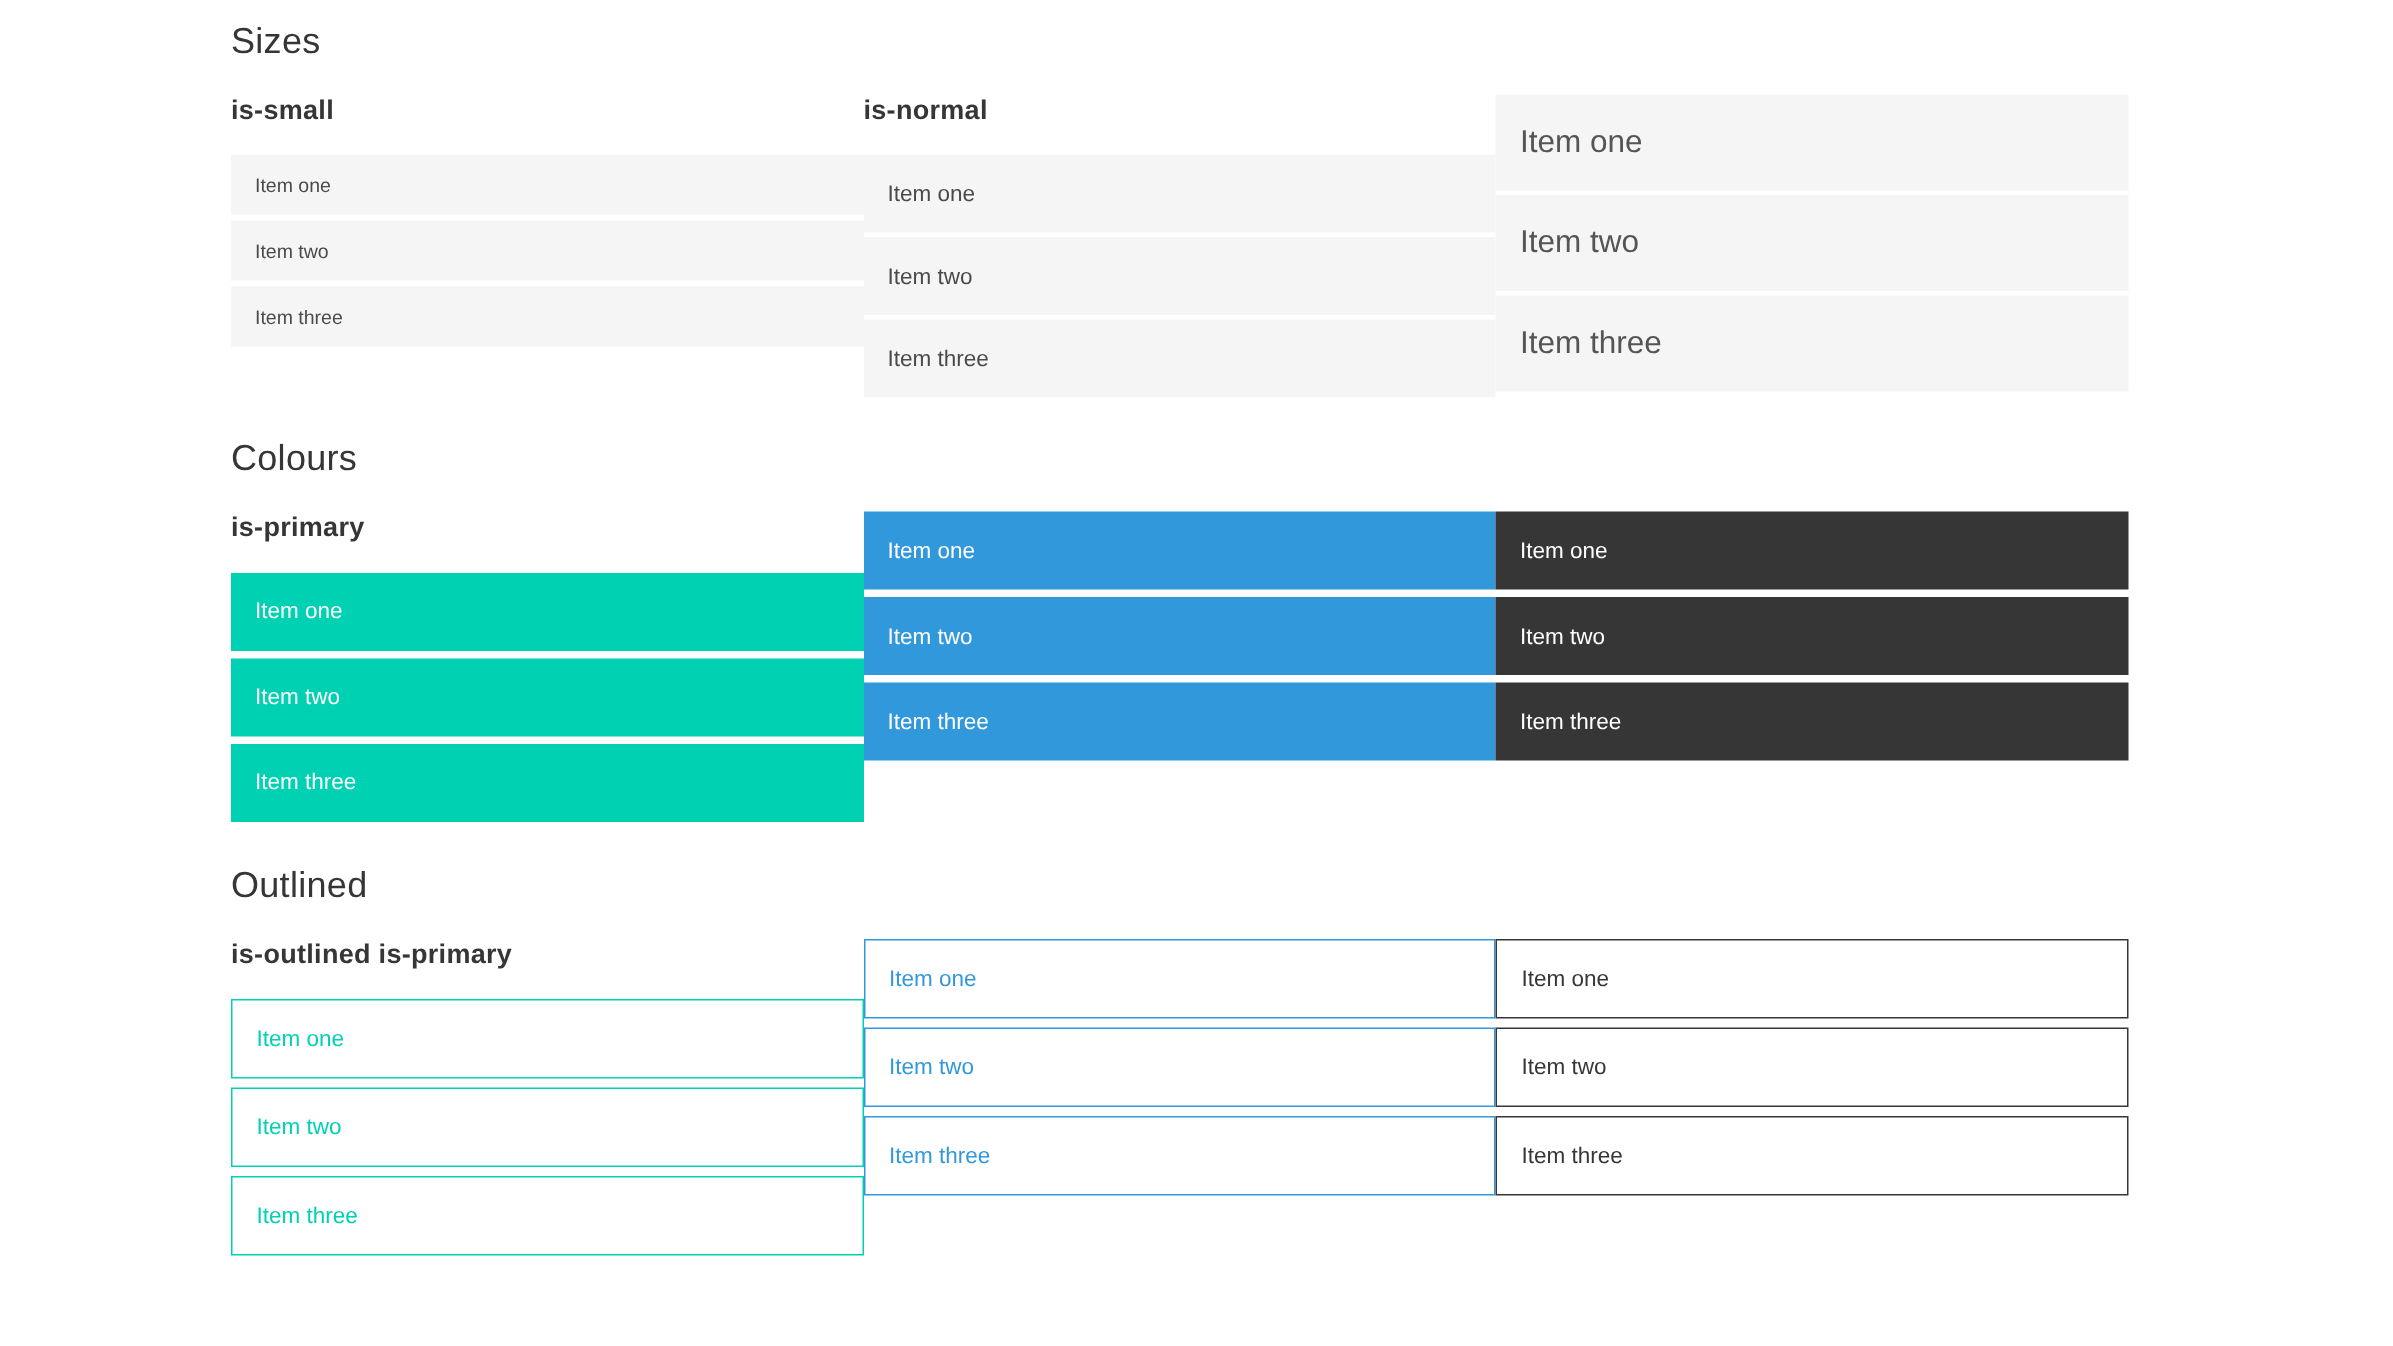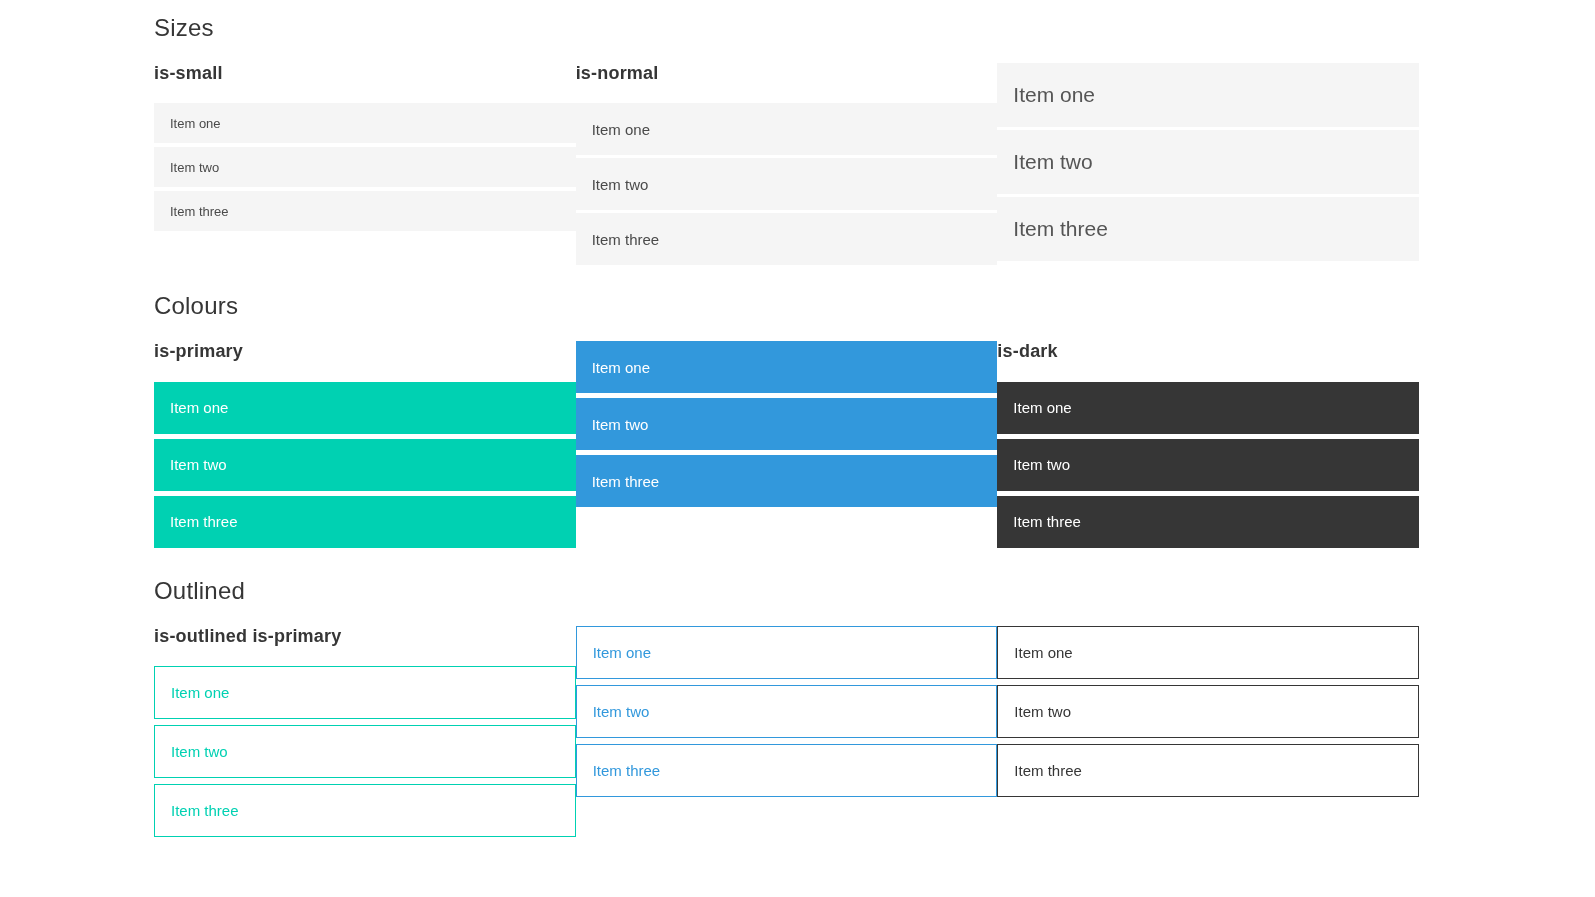--- a/index.html
+++ b/index.html
@@ -119,21 +119,20 @@
         </ul>
       </div>
       <div class="group color-info">
         <ul class="item-list">
           <li class="item">Item one</li>
           <li class="item">Item two</li>
           <li class="item">Item three</li>
         </ul>
       </div>
       <div class="group color-dark">
-        <h3 class="group-label">is-dark</h3>
         <ul class="item-list">
           <li class="item">Item one</li>
           <li class="item">Item two</li>
           <li class="item">Item three</li>
         </ul>
       </div>
     </div>
   </div>
 
   <div class="section">

